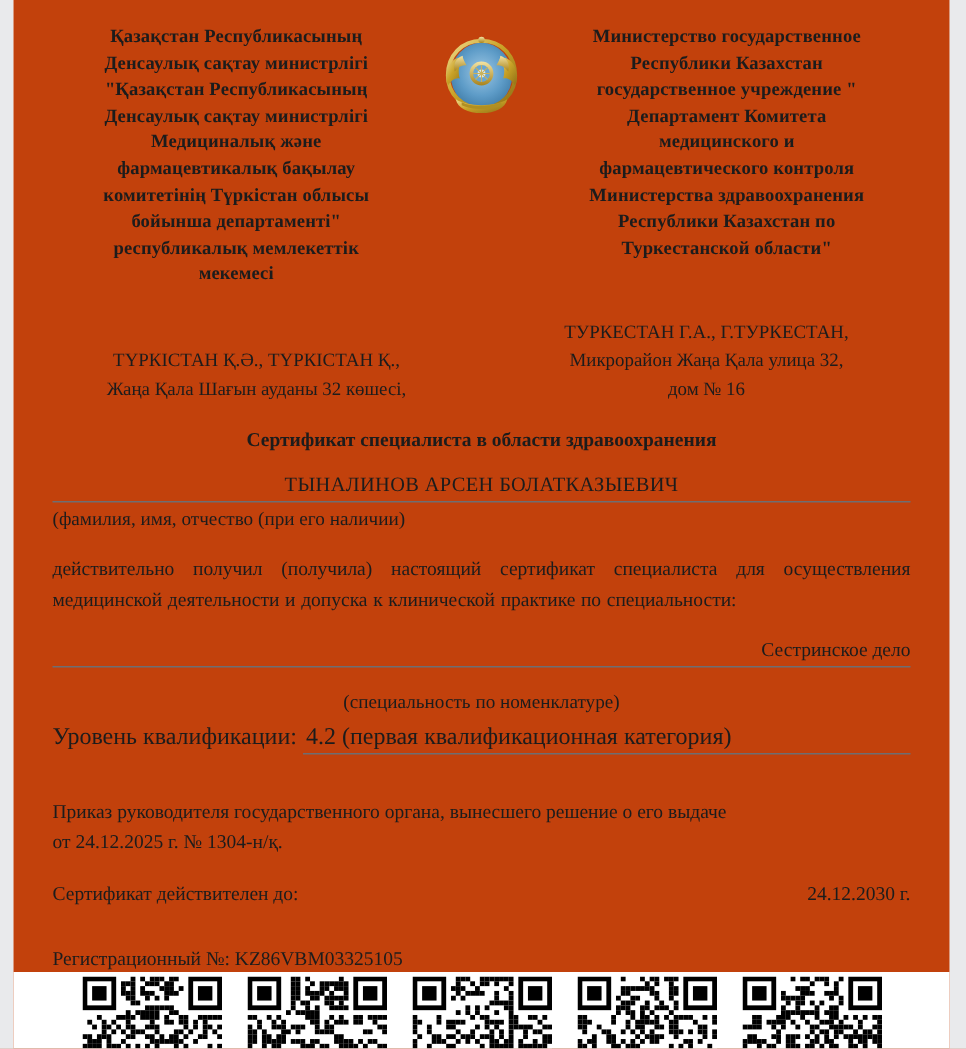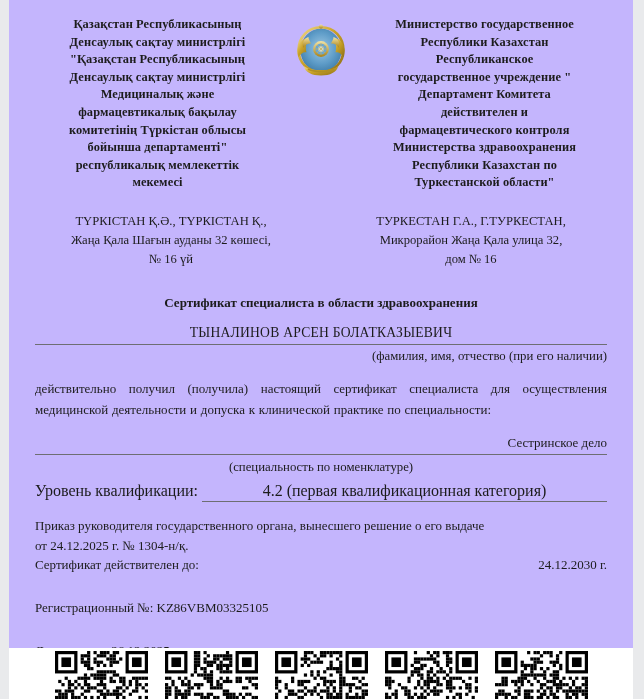--- a/index.html
+++ b/index.html
@@ -22,21 +22,21 @@
     background: #ffffff;
     border-left: 9px solid #e9eaec;
     border-right: 11px solid #e9eaec;
     padding: 0;
   }
   .sheet {
     position: relative;
     box-sizing: border-box;
     width: 100%;
     height: 100%;
-    background: #c4b5fd;
+    background: #c2410c;
     padding: 14px 26px 0 26px;
   }
 
   
   .header {
     display: flex;
     align-items: flex-start;
     justify-content: space-between;
     gap: 4px;
   }
@@ -74,35 +74,35 @@
     font-size: 12.6px;
     line-height: 1.5;
   }
   .addr-col div { white-space: nowrap; }
 
   
   .cert-title {
     text-align: center;
     font-weight: bold;
     font-size: 13px;
-    margin-top: 26px;
+    margin-top: 16px;
   }
   .person-name {
     text-align: center;
     font-size: 13.6px;
     margin-top: 14px;
     letter-spacing: 0.25px;
   }
   .rule {
     height: 0;
     border-bottom: 1.1px solid #6e6e72;
     margin-top: 3px;
   }
   .caption {
-    text-align: right;
+    text-align: left;
     font-size: 12.8px;
     margin-top: 4px;
   }
 
   
   .body-par {
     text-align: justify;
     text-align-last: left;
     font-size: 13px;
     line-height: 1.62;
@@ -111,49 +111,50 @@
   }
 
   .spec-value {
     text-align: right;
     font-size: 13px;
     margin-top: 15px;
   }
   .spec-caption {
     text-align: center;
     font-size: 12.8px;
-    margin-top: 5px;
+    margin-top: 16px;
   }
 
   .qual-line {
     display: flex;
     align-items: baseline;
     font-size: 16px;
     margin-top: 7px;
   }
   .qual-label { white-space: nowrap; }
   .qual-value-wrap {
     flex: 1 1 auto;
     border-bottom: 1.1px solid #6e6e72;
-    text-align: center;
+    text-align: left;
     padding: 0 2px 1px 2px;
     margin-left: 4px;
   }
 
   .order-par {
     font-size: 13px;
     line-height: 1.58;
-    margin-top: 14px;
+    margin-top: 28px;
   }
 
   .kv-row {
     display: flex;
     justify-content: space-between;
     align-items: baseline;
     font-size: 13px;
+    margin-top: 16px;
   }
   .kv-row.tight { margin-top: 27px; }
   .kv-left { white-space: nowrap; }
   .kv-right { white-space: nowrap; text-align: center; }
 
   
   .sign-row {
     display: flex;
     align-items: flex-start;
     margin-top: 28px;
@@ -249,36 +250,34 @@
           <circle cx="50" cy="16" r="3.2" fill="url(#gGold2)"></circle>
 
           <path d="M24 76 C36 84 64 84 76 76 C74 85 64 90 50 90 C36 90 26 85 24 76 Z" fill="url(#gGold)"></path>
           <path d="M30 79 C40 84 60 84 70 79 L70 82 C60 87 40 87 30 82 Z" fill="#b08f22"></path>
         </svg>
       </div>
 
       <div class="header-col right">
         <div>Министерство государственное</div>
         <div>Республики Казахстан</div>
-        <div>Республиканское</div>
         <div>государственное учреждение "</div>
         <div>Департамент Комитета</div>
-        <div>действителен и</div>
+        <div>медицинского и</div>
         <div>фармацевтического контроля</div>
         <div>Министерства здравоохранения</div>
         <div>Республики Казахстан по</div>
         <div>Туркестанской области"</div>
       </div>
     </div>
 
     <div class="addresses">
       <div class="addr-col">
         <div>ТҮРКІСТАН Қ.Ә., ТҮРКІСТАН Қ.,</div>
         <div>Жаңа Қала Шағын ауданы 32 көшесі,</div>
-        <div>№ 16 үй</div>
       </div>
       <div class="addr-col">
         <div>ТУРКЕСТАН Г.А., Г.ТУРКЕСТАН,</div>
         <div>Микрорайон Жаңа Қала улица 32,</div>
         <div>дом № 16</div>
       </div>
     </div>
 
     <div class="cert-title">Сертификат специалиста в области здравоохранения</div>
 

